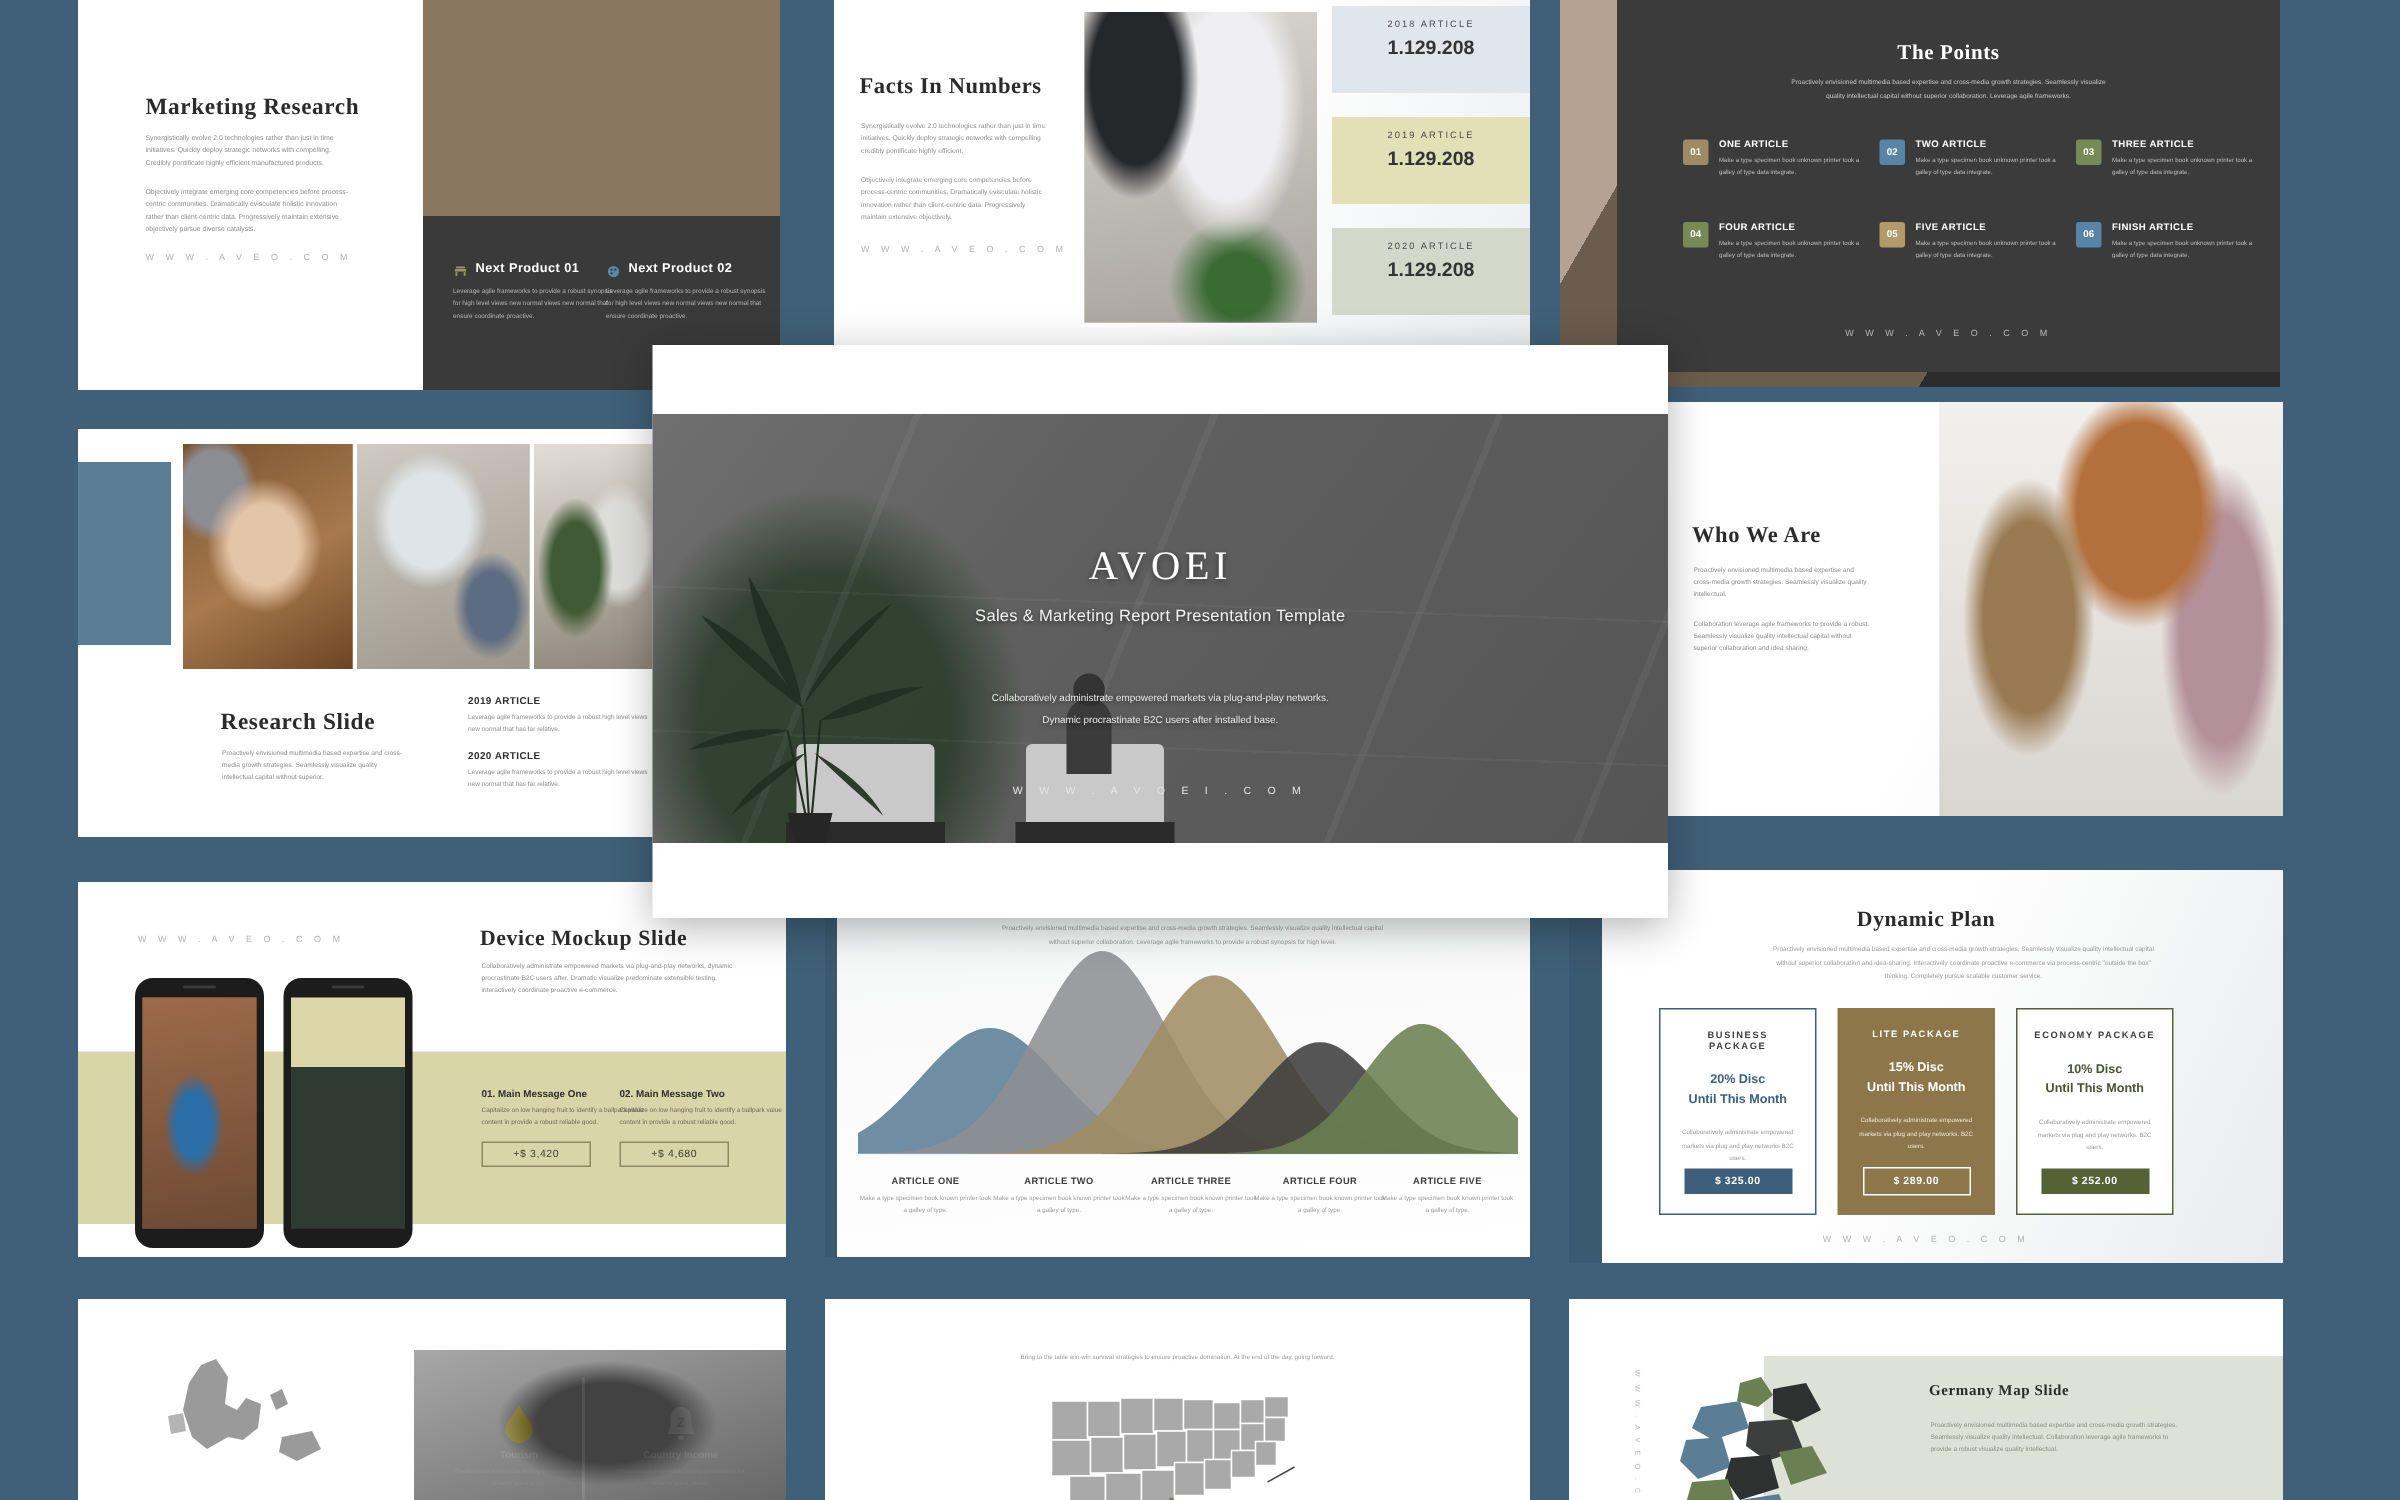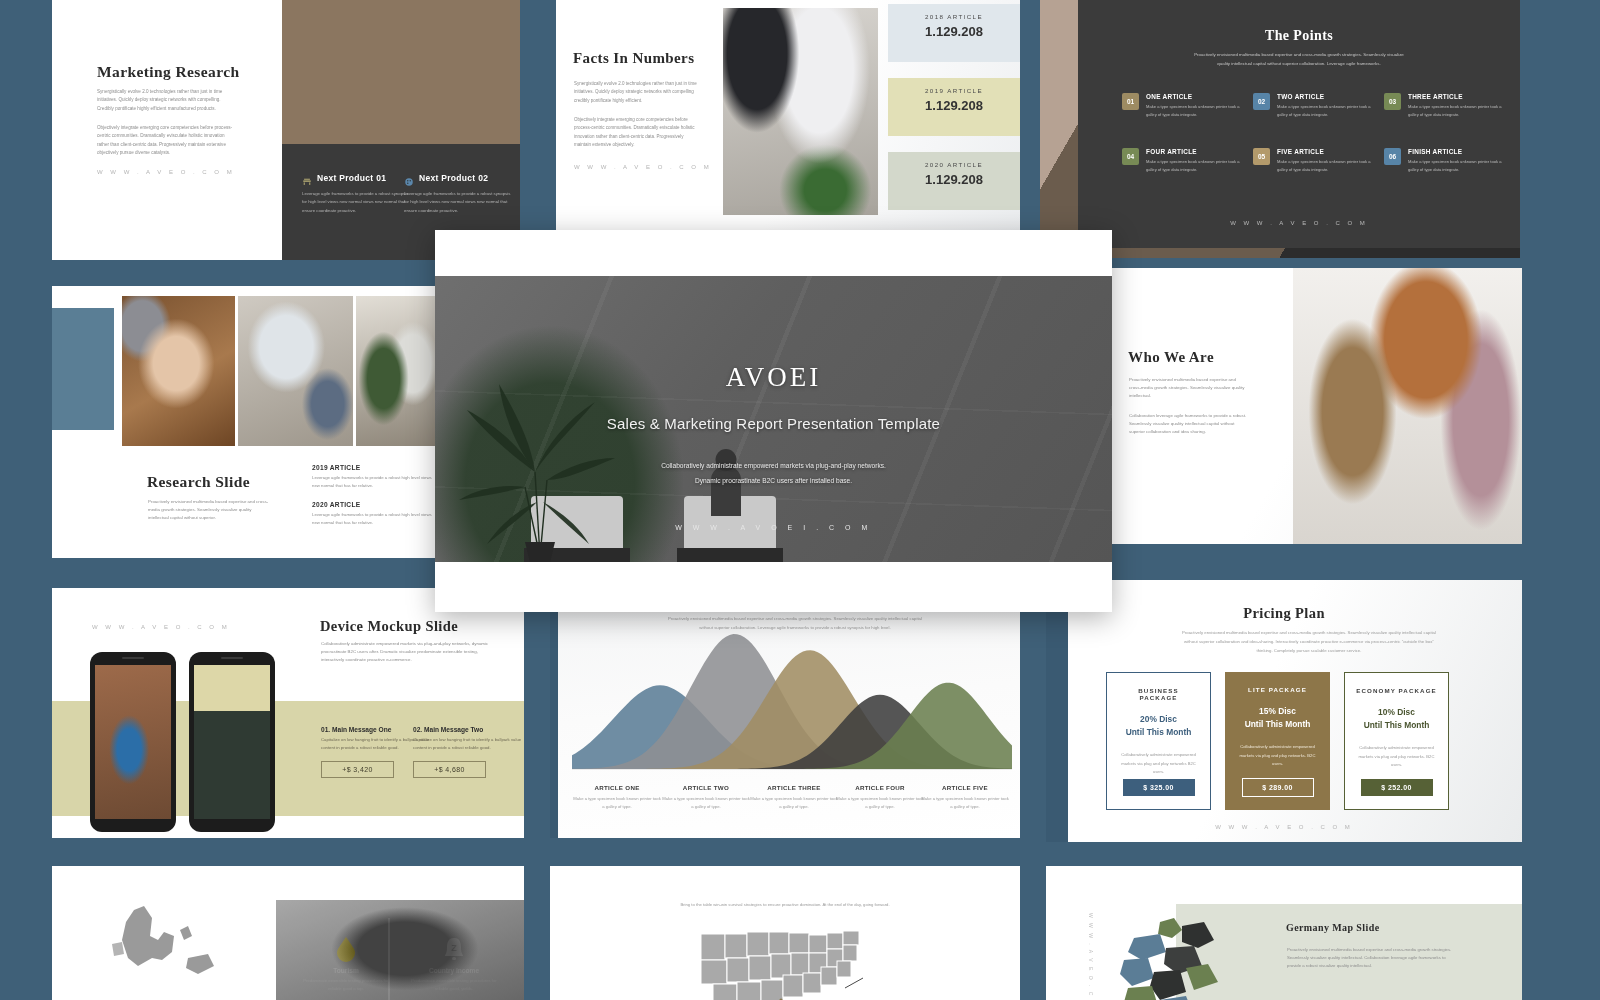--- a/index.html
+++ b/index.html
@@ -208,21 +208,21 @@
   }
   #hero .seatL,#hero .seatR{position:absolute;bottom:0;width:92px;height:66px;background:#c9c9c9;border-radius:4px 4px 0 0;}
   #hero .seatL{left:96px;} #hero .seatR{left:249px;}
   #hero .seatL::after,#hero .seatR::after{content:"";position:absolute;left:-7px;right:-7px;bottom:0;height:14px;background:#2a2a2a;}
   #hero .person{position:absolute;left:276px;bottom:46px;width:30px;height:50px;background:#3b3b3b;border-radius:14px 14px 0 0;}
   #hero .person::before{content:"";position:absolute;left:50%;top:-17px;transform:translateX(-50%);width:21px;height:22px;background:#343434;border-radius:50%;}
   #hero .palm{position:absolute;left:20px;bottom:0;width:165px;height:200px;}
   #hero .ttl { position:absolute; top:86px; width:100%; text-align:center; color:#fff;
                font-family:"Liberation Serif",serif; font-size:27px; letter-spacing:3px; font-weight:normal;
                text-shadow:0 1px 4px rgba(0,0,0,.45); }
-  #hero .sub { position:absolute; top:139px; width:100%; text-align:center; color:#f2f2f2; font-size:15px;
+  #hero .sub { position:absolute; top:129px; width:100%; text-align:center; color:#f2f2f2; font-size:11px;
                letter-spacing:.2px; text-shadow:0 1px 3px rgba(0,0,0,.5); }
   #hero .l1 { position:absolute; top:186px; width:100%; text-align:center; color:#eaeaea; font-size:6.6px; text-shadow:0 1px 3px rgba(0,0,0,.5);}
   #hero .l2 { position:absolute; top:201px; width:100%; text-align:center; color:#eaeaea; font-size:6.6px; text-shadow:0 1px 3px rgba(0,0,0,.5);}
   #hero .hurl{ position:absolute; top:248px; width:100%; text-align:center; color:#e6e6e6; font-size:7px; letter-spacing:4.5px;}
 </style>
 </head>
 <body>
 
 <div class="stage">
 
@@ -426,21 +426,21 @@
     </div>
     <div class="leg" style="left:370px;top:188px;">
       <div class="h">ARTICLE FIVE</div>
       <div class="t blur">Make a type specimen book known printer took a galley of type.</div>
     </div>
   </div>
 
   <div class="slide" id="s8">
     <div class="bg"></div>
     <div class="rail"></div>
-    <h2 class="serif">Pricing Plan</h2>
+    <h2 class="serif">Dynamic Plan</h2>
     <div class="sub blur">
       <div>Proactively envisioned multimedia based expertise and cross-media growth strategies.  Seamlessly visualize  quality intellectual  capital</div>
       <div>without superior collaboration  and idea-sharing.   Interactively  coordinate  proactive  e-commerce via  process-centric  "outside the box"</div>
       <div>thinking. Completely pursue scalable customer service.</div>
     </div>
 
     <div class="pcard" style="left:60px;border:1.5px solid #3d5f7d;background:#fff;">
       <div class="hd" style="color:#3d3d3d;">BUSINESS  PACKAGE</div>
       <div class="disc" style="color:#3d5f7d;">
         <div>20% Disc</div>

